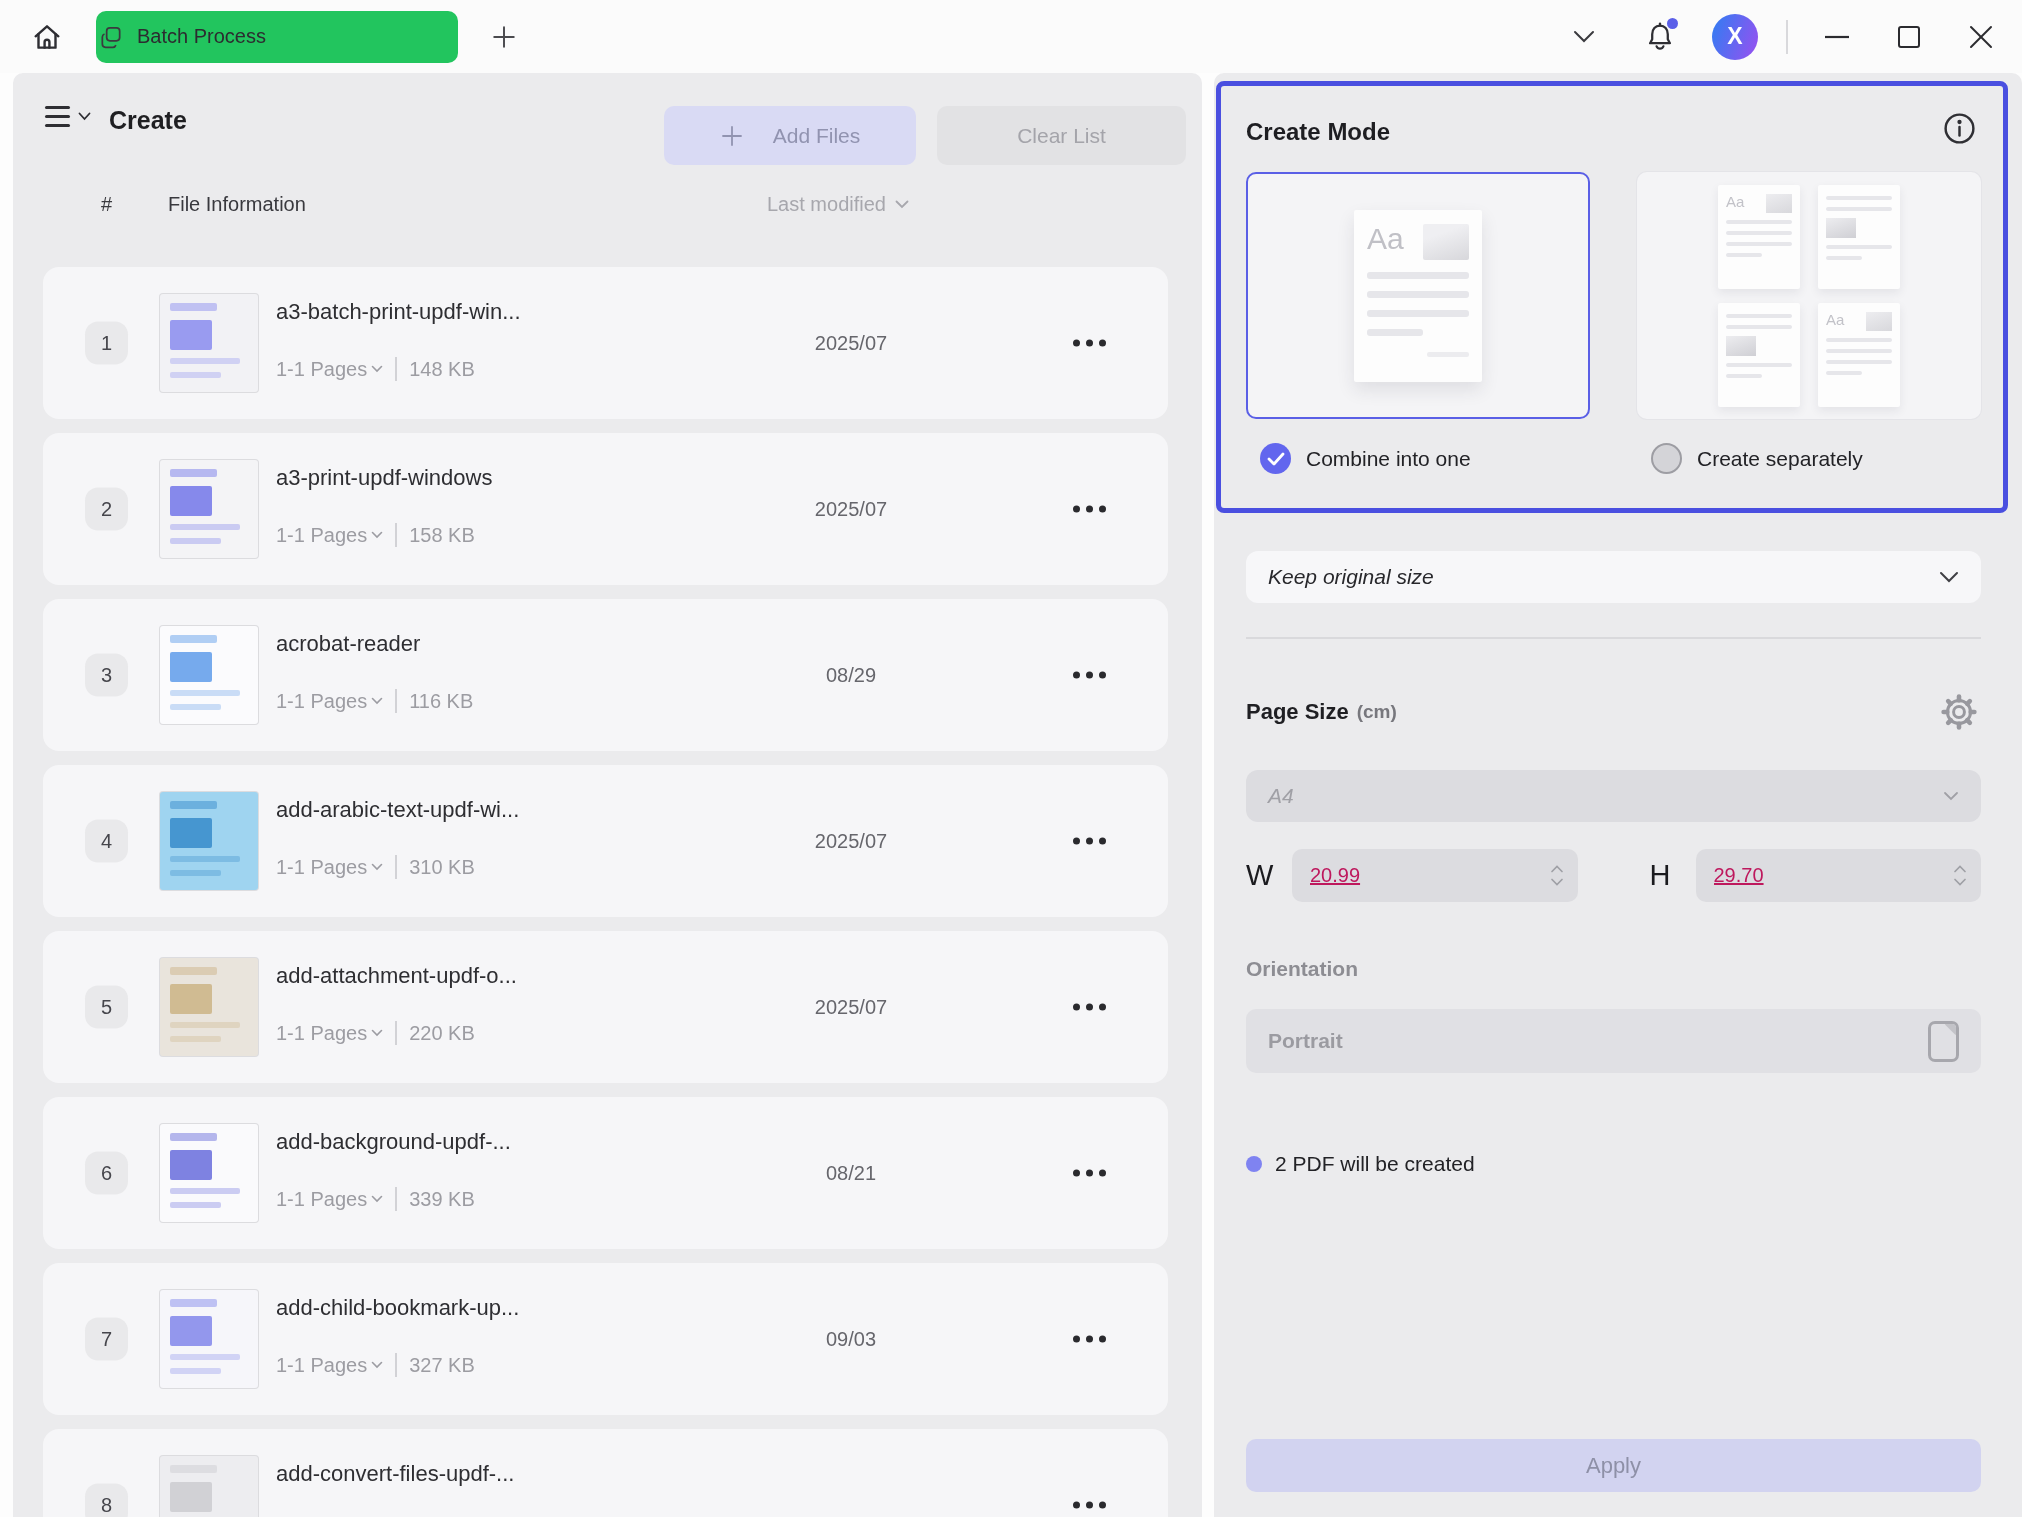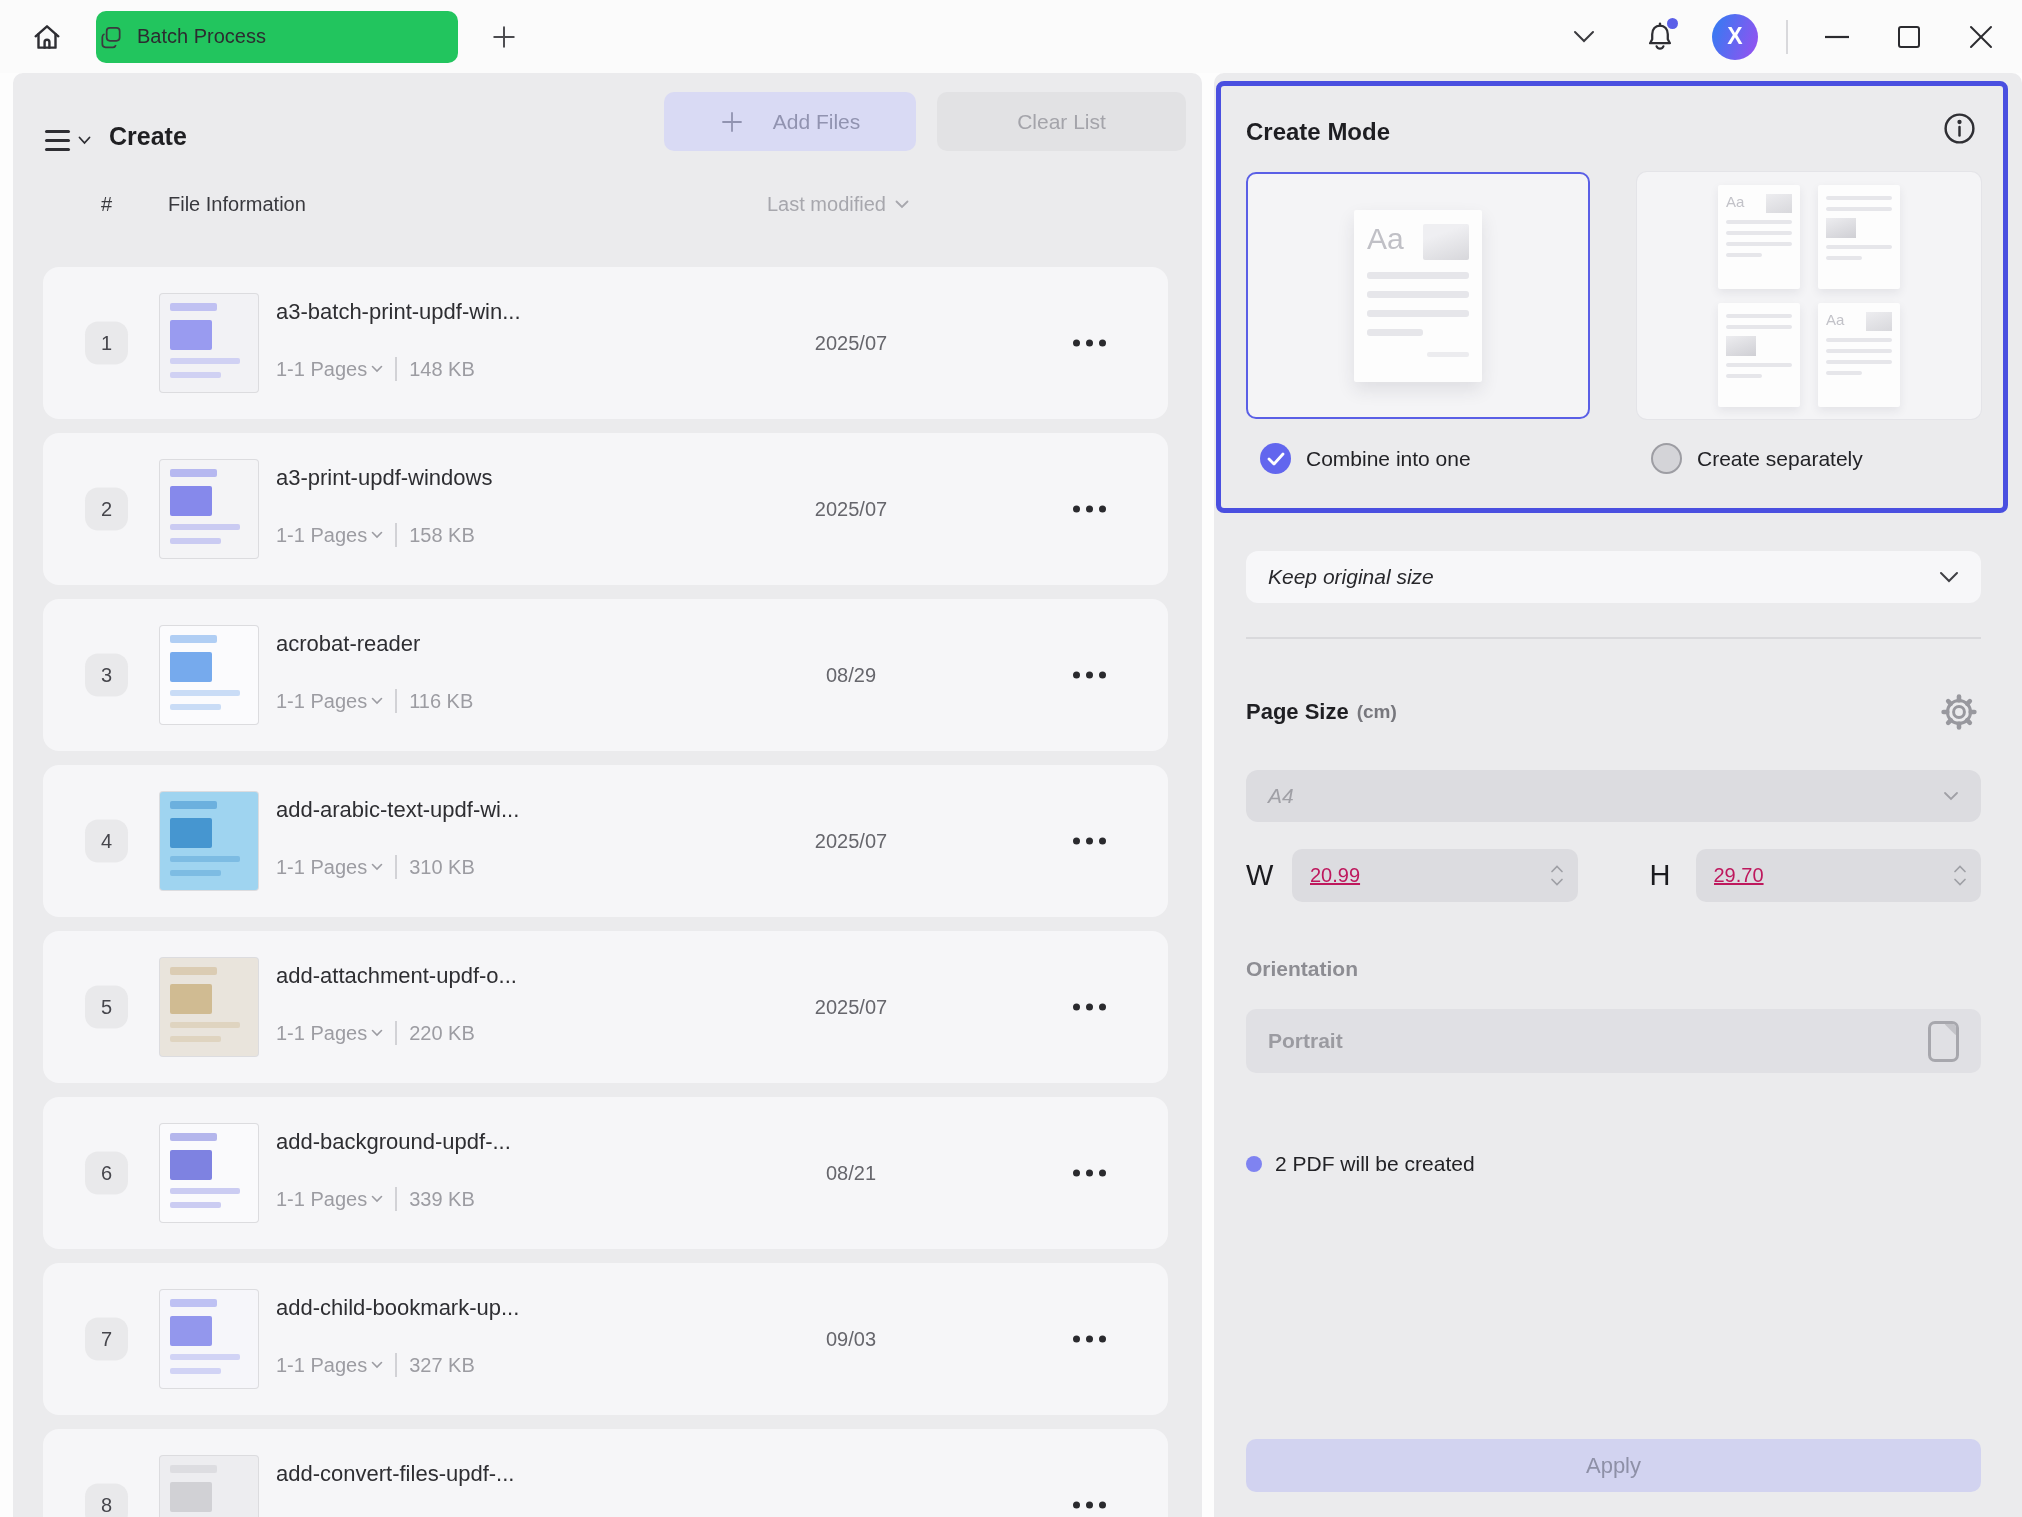--- a/index.html
+++ b/index.html
@@ -24,21 +24,21 @@
   .win-btn { width:46px; height:46px; margin-left:26px; }
   .win-btn.close { margin-right:18px; }
 
   
   .main { position:absolute; top:73px; left:0; right:0; bottom:0; display:flex; }
   .left-panel { width:1189px; margin-left:13px; background:#ebebed; border-radius:10px 10px 0 0; overflow:hidden; position:relative; }
   .right-panel { width:808px; margin-left:12px; background:#ebebed; border-radius:10px 10px 0 0; overflow:hidden;
                  display:flex; flex-direction:column; }
 
   
-  .panel-header { display:flex; align-items:flex-end; padding-top:33px; height:78px; }
+  .panel-header { display:flex; align-items:flex-start; padding-top:33px; height:78px; }
   .menu-wrap { margin-left:32px; display:flex; align-items:center; gap:8px; cursor:pointer; }
   .menu-lines { display:flex; flex-direction:column; gap:6px; }
   .menu-lines i { display:block; width:25px; height:3px; background:#2e2e33; border-radius:2px; }
   .page-title { margin-left:18px; font-size:25px; font-weight:bold; color:#1f1f22; }
   .ph-spacer { flex:1; }
   .btn { border:none; border-radius:10px; font-size:21px; cursor:pointer; display:flex; align-items:center; justify-content:center; gap:29px; }
   .add-files { width:252px; height:59px; background:var(--accent-soft,#d9daf4); color:#9193b0; }
   .clear-list { width:249px; height:59px; background:#e2e2e4; color:#a4a4aa; margin-left:21px; margin-right:16px; }
 
   

